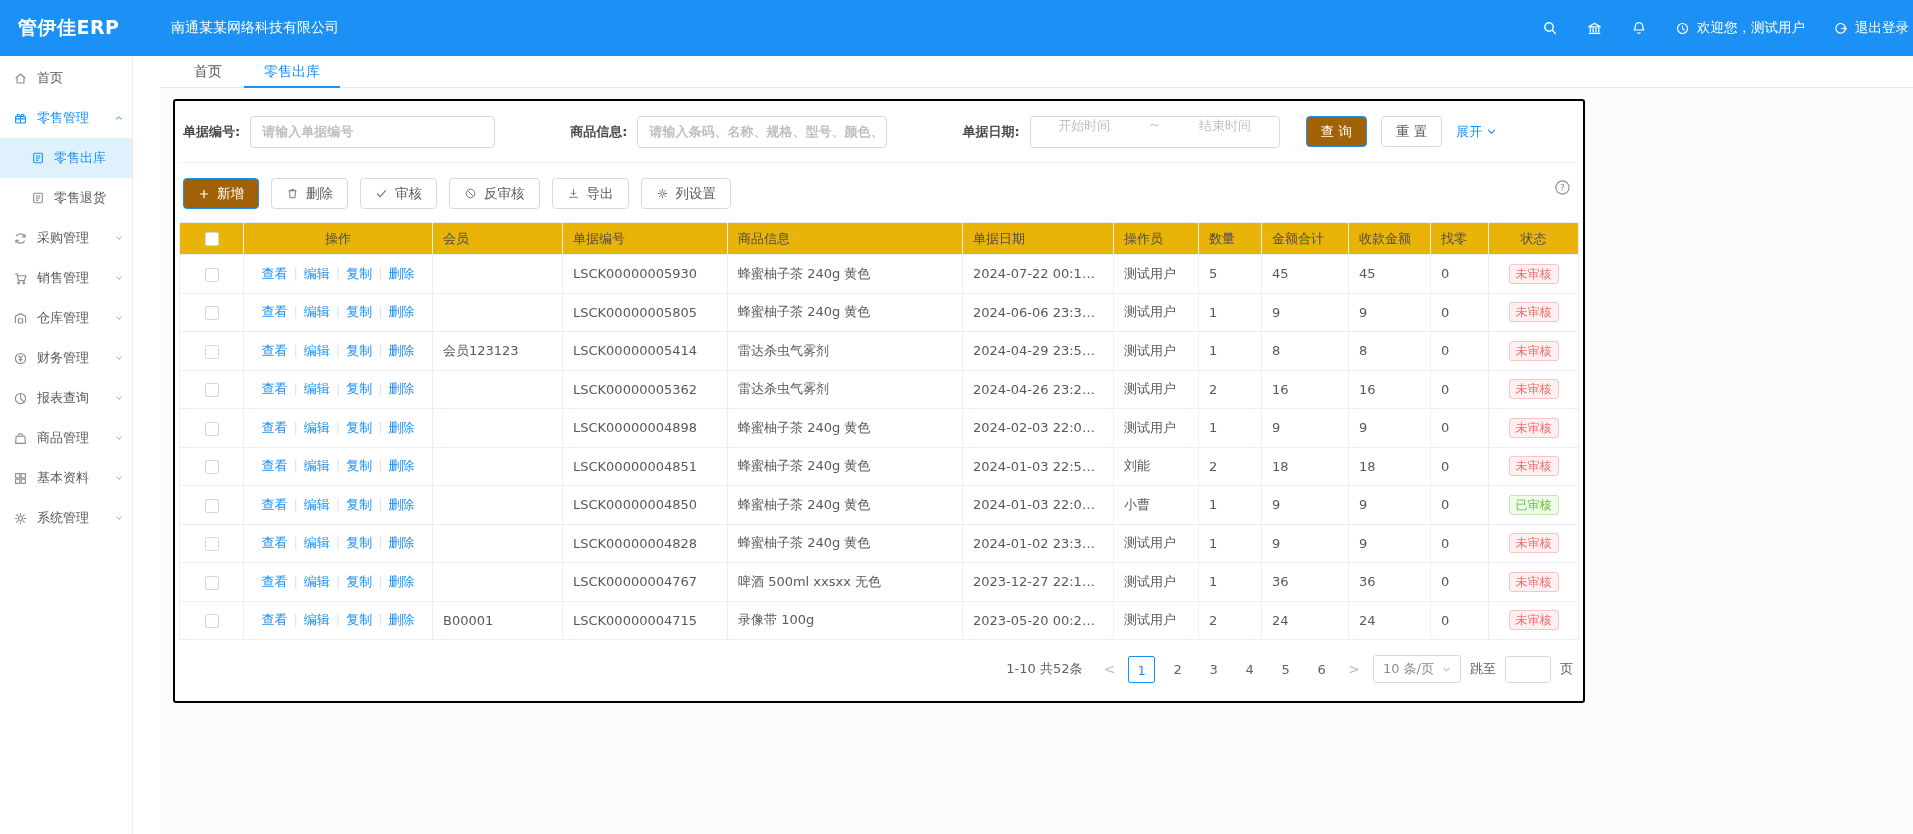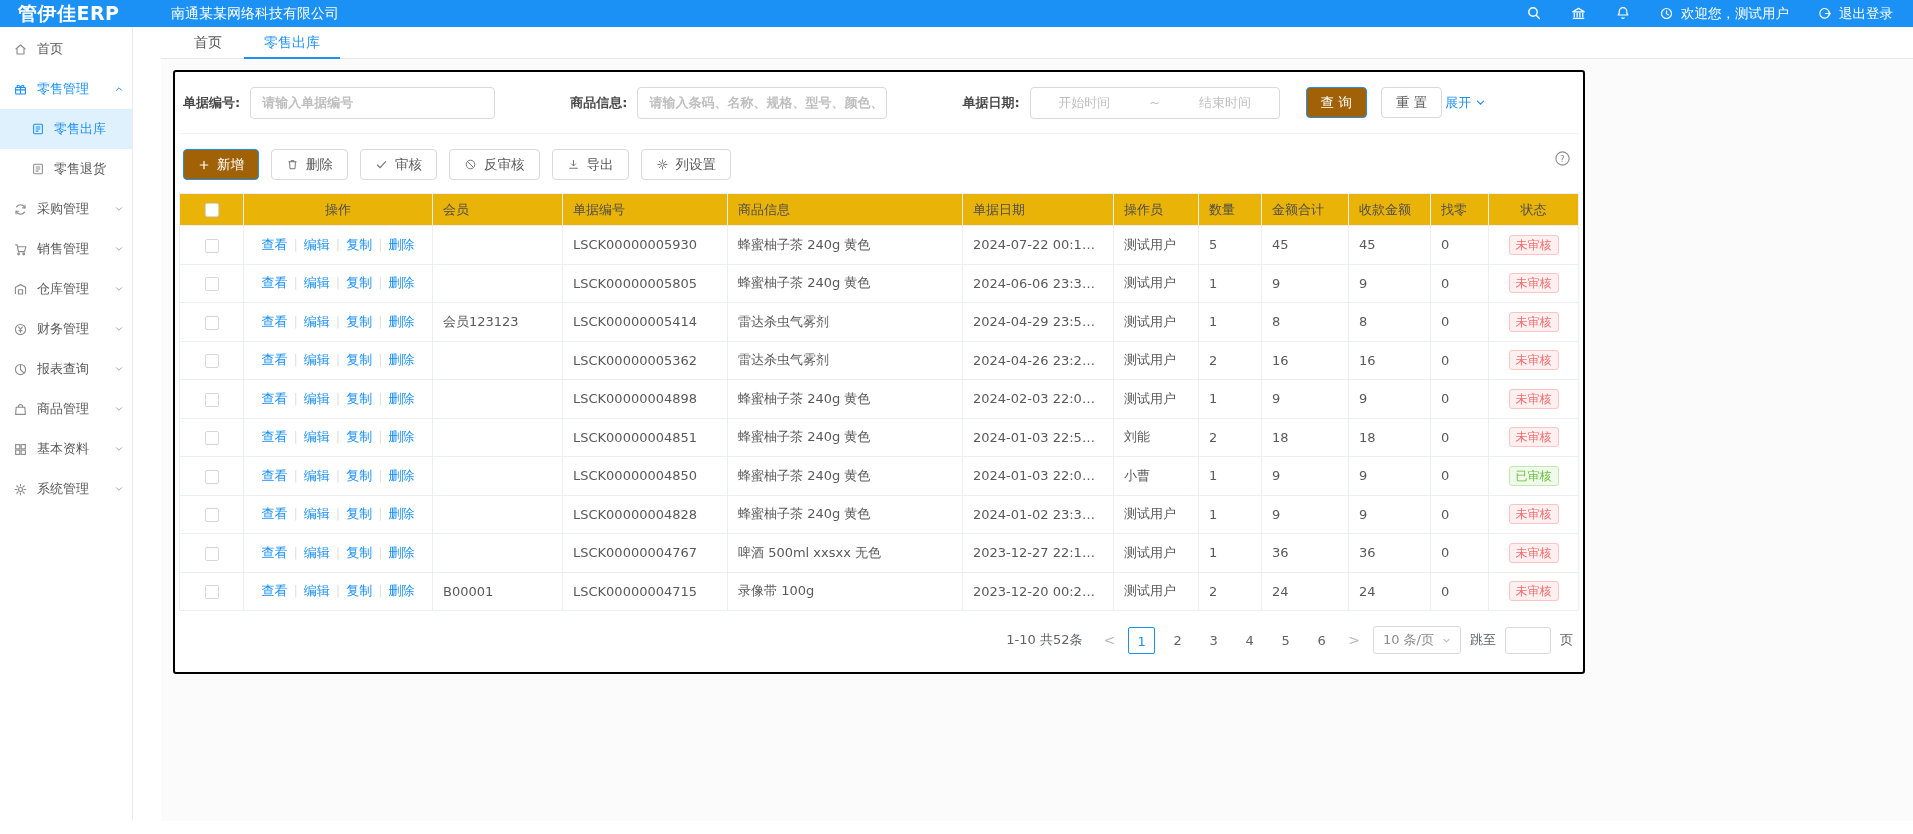--- a/index.html
+++ b/index.html
@@ -1,24 +1,24 @@
 <!DOCTYPE html>
 <html><head>
 <meta charset="utf-8">
 <style>
   * { margin:0; padding:0; box-sizing:border-box; }
   html,body { width:1913px; height:834px; overflow:hidden; background:#fff;
     font-family:"DejaVu Sans","Liberation Sans",sans-serif; font-size:13px; color:#595959; }
   svg { display:block; }
 
   
-  .topbar { height:27px; background:#1b90f5; display:flex; align-items:center; color:#fff; }
+  .topbar { height:56px; background:#1b90f5; display:flex; align-items:center; color:#fff; }
   .logo { width:133px; padding-left:18px; font-size:19px; font-weight:bold; letter-spacing:.5px; white-space:nowrap; }
   .company { margin-left:38px; font-size:14px; }
-  .topbar-right { margin-left:auto; display:flex; gap:28px; padding-right:20px; }
+  .topbar-right { margin-left:auto; display:flex; align-items:center; gap:28px; padding-right:4px; }
   .tb-icon { cursor:pointer; }
   .tb-user { display:flex; align-items:center; gap:7px; font-size:13.5px; cursor:pointer; white-space:nowrap; }
 
   
   .body-row { display:flex; height:794px;gap:28px; }
   .sidebar { width:133px; background:#fff; border-right:1px solid #ececec; padding-top:2px; flex-shrink:0; }
   .main { flex:1; display:flex; flex-direction:column; min-width:0; background:#fbfbfc; }
 
   
   .side-item, .side-sub { height:40px; display:flex; align-items:center; gap:9px; padding:0 8px 0 13px; cursor:pointer; color:#595959; }
@@ -40,24 +40,24 @@
   
   .content { flex:1; padding:11px 0 0 12px; }
   .card { width:1412px; background:#fff; border:2px solid #000000; border-radius:3px; padding:0 4px 18px 4px; position:relative; }
 
   
   .filter-row { display:flex; align-items:center; height:62px; padding:0 4px; border-bottom:1px solid #f2f2f2; }
   .f-label { font-weight:bold; color:#4a4a4a; white-space:nowrap; margin-right:10px; }
   .f-input { height:32px; border:1px solid #d9d9d9; border-radius:4px; padding:0 11px; font-size:13px; color:#595959; outline:none; font-family:inherit;font-weight:bold; }
   .f-input::placeholder, .pg-jump::placeholder { color:#bfbfbf; }
   .f-gap { width:75px; flex-shrink:1; }
-  .daterange { height:32px; width:250px; border:1px solid #d9d9d9; border-radius:4px; display:flex; align-items:center; justify-content:space-around; color:#bfbfbf; cursor:pointer; padding:0 8px; }
+  .daterange { height:32px; width:250px; border:1px solid #d9d9d9; border-radius:4px; display:flex; justify-content:space-around; color:#bfbfbf; cursor:pointer; padding:0 8px; }
   .btn { height:31px; border:1px solid #d9d9d9; background:#fff; border-radius:4px; padding:0 14px; font-size:13.5px; color:#595959; cursor:pointer; display:flex; align-items:center; gap:7px; font-family:inherit; white-space:nowrap; }
   .btn.primary { background:#a16207; border-color:#1b90f5; color:#fff; }
-  .expand { color:#1b90f5; display:flex; align-items:center; gap:4px; cursor:pointer; margin-left:3px; white-space:nowrap; }
+  .expand { color:#1b90f5; display:flex; align-items:center; gap:4px; cursor:pointer; margin-left:14px; white-space:nowrap; }
 
   
   .toolbar { display:flex; align-items:center; gap:12px; margin:15px 0 13px 4px; }
   .help-circle { margin-left:auto; margin-right:8px; cursor:pointer; transform:translateY(-6px); }
 
   
   table { width:100%; border-collapse:collapse; table-layout:fixed; }
   th, td { border:1px solid #ebeef5; font-weight:normal; font-size:13px; color:#595959; padding:0 10px; overflow:hidden; white-space:nowrap; text-overflow:ellipsis; }
   thead th { height:32px; background:#eab308; color:#4d4d4d; text-align:left; }
   tbody td { height:38.5px; }
@@ -532,21 +532,21 @@
     <td>0</td>
     <td class="c-center"><span class="tag tag-danger">未审核</span></td>
   </tr>
 
   <tr>
     <td class="c-center"><span class="checkbox"></span></td>
     <td class="c-center"><span class="actions"><a>查看</a><i>|</i><a>编辑</a><i>|</i><a>复制</a><i>|</i><a>删除</a></span></td>
     <td>B00001</td>
     <td>LSCK00000004715</td>
     <td>录像带 100g</td>
-    <td>2023-12-20 00:23:41</td>
+    <td>2023-05-20 00:23:41</td>
     <td>测试用户</td>
     <td>2</td>
     <td>24</td>
     <td>24</td>
     <td>0</td>
     <td class="c-center"><span class="tag tag-danger">未审核</span></td>
   </tr>
 </tbody>
         </table>
 

